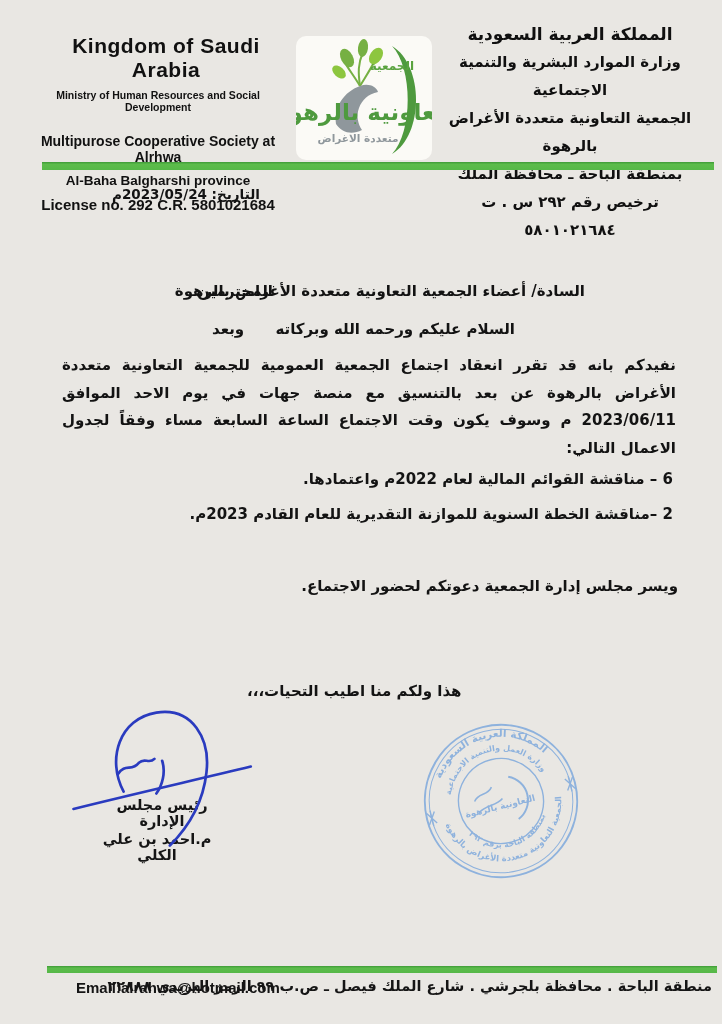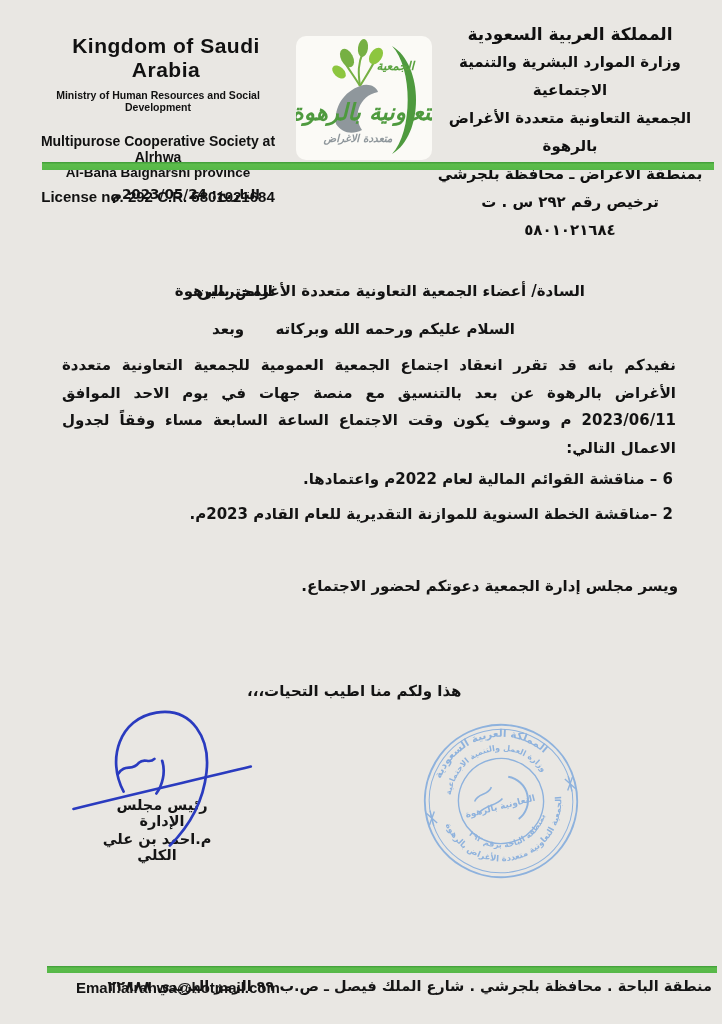--- a/index.html
+++ b/index.html
@@ -6,27 +6,27 @@
   .page{
     position:relative;width:722px;height:1024px;overflow:hidden;
     background:#e9e7e3;color:#151515;
     font-family:"DejaVu Sans",sans-serif;
   }
   
   .en-block{position:absolute;left:22px;top:34px;width:272px;text-align:center;
     font-family:"Liberation Sans","DejaVu Sans",sans-serif;font-weight:bold;color:#111;}
   .en1{font-size:21px;letter-spacing:.5px;margin-bottom:7px;margin-left:16px;}
   .en2{font-size:10.5px;margin-bottom:20px;}
-  .en3{font-size:14px;}
+  .en3{font-size:14px;margin-bottom:8px;}
   .en4{font-size:13.5px;margin-bottom:8px;}
   .en5{font-size:15px;}
   .ar-block{position:absolute;right:16px;top:20px;width:272px;text-align:center;
     direction:rtl;font-weight:bold;font-size:15px;line-height:28px;color:#101010;}
   .ar-block .ar1{font-size:17px;}
-  .logo-box{position:absolute;left:296px;top:36px;width:136px;height:124px;font-style:italic;}
+  .logo-box{position:absolute;left:296px;top:36px;width:136px;height:124px;}
   
   .rule{position:absolute;background:linear-gradient(#3e9a37,#5cbc4b 30%,#56b848);}
   .rule-top{left:42px;right:8px;top:162px;height:8px;}
   .rule-bottom{left:47px;right:5px;top:966px;height:7px;}
   
   .artxt{position:absolute;direction:rtl;font-weight:bold;color:#131313;white-space:nowrap;}
   .date-line{left:112px;top:186px;font-size:13.5px;}
   .sal-main{right:137px;top:282px;font-size:15px;}
   .sal-suffix{left:197px;top:282px;font-size:15px;}
   .greet{right:207px;top:320px;font-size:15px;}
@@ -87,21 +87,21 @@
       <text x="118" y="34" text-anchor="end" fill="#5aa33f" font-size="12" font-weight="bold">الجمعية</text>
       <text x="72" y="84" text-anchor="middle" fill="#4e9a3e" font-size="23" font-weight="bold">التعاونية بالرهوة</text>
       <text x="62" y="106" text-anchor="middle" fill="#8f979c" font-size="10.5" font-weight="bold">متعددة الاغراض</text>
     </svg>
   </div>
 
   <div class="ar-block">
     <div class="ar1">المملكة العربية السعودية</div>
     <div>وزارة الموارد البشرية والتنمية الاجتماعية</div>
     <div>الجمعية التعاونية متعددة الأغراض بالرهوة</div>
-    <div>بمنطقة الاغراض ـ محافظة بلجرشي</div>
+    <div>بمنطقة الباحة ـ محافظة الملك</div>
     <div>ترخيص رقم ٢٩٢ س . ت ٥٨٠١٠٢١٦٨٤</div>
   </div>
 
   <div class="rule rule-top"></div>
 
   <div class="artxt date-line">التاريخ: 2023/05/24م</div>
 
   <div class="artxt sal-main">السادة/ أعضاء الجمعية التعاونية متعددة الأغراض بالرهوة</div>
   <div class="artxt sal-suffix">المحترمين</div>
   <div class="artxt greet">السلام عليكم ورحمه الله وبركاته</div>

